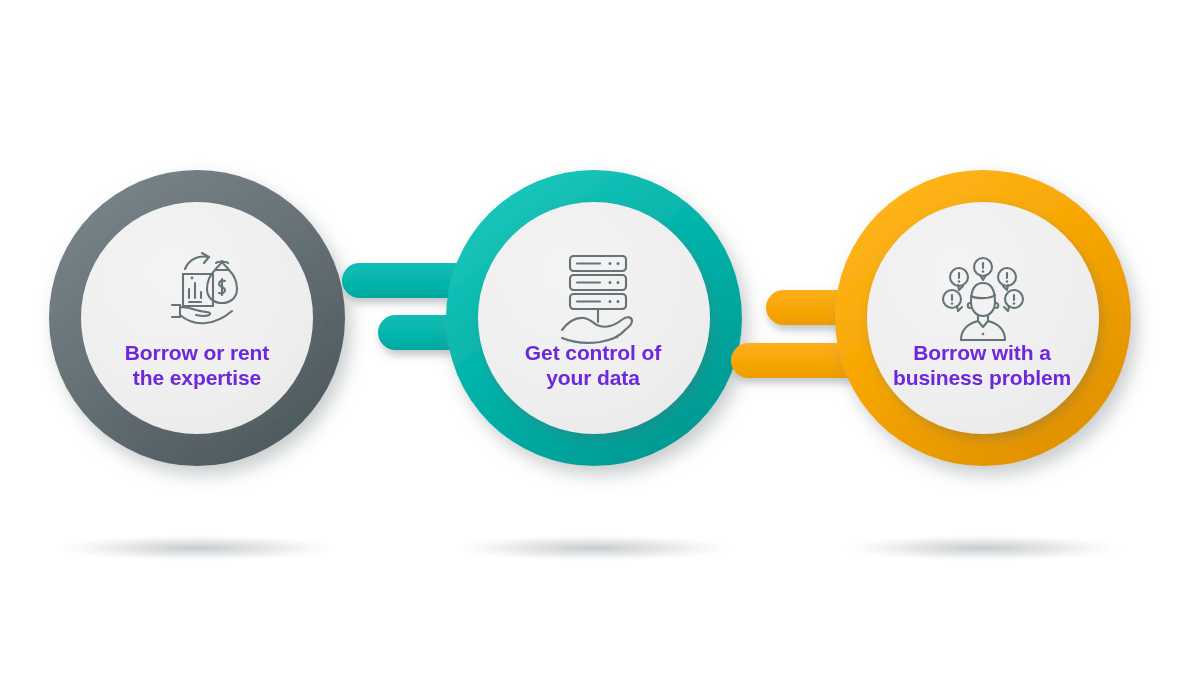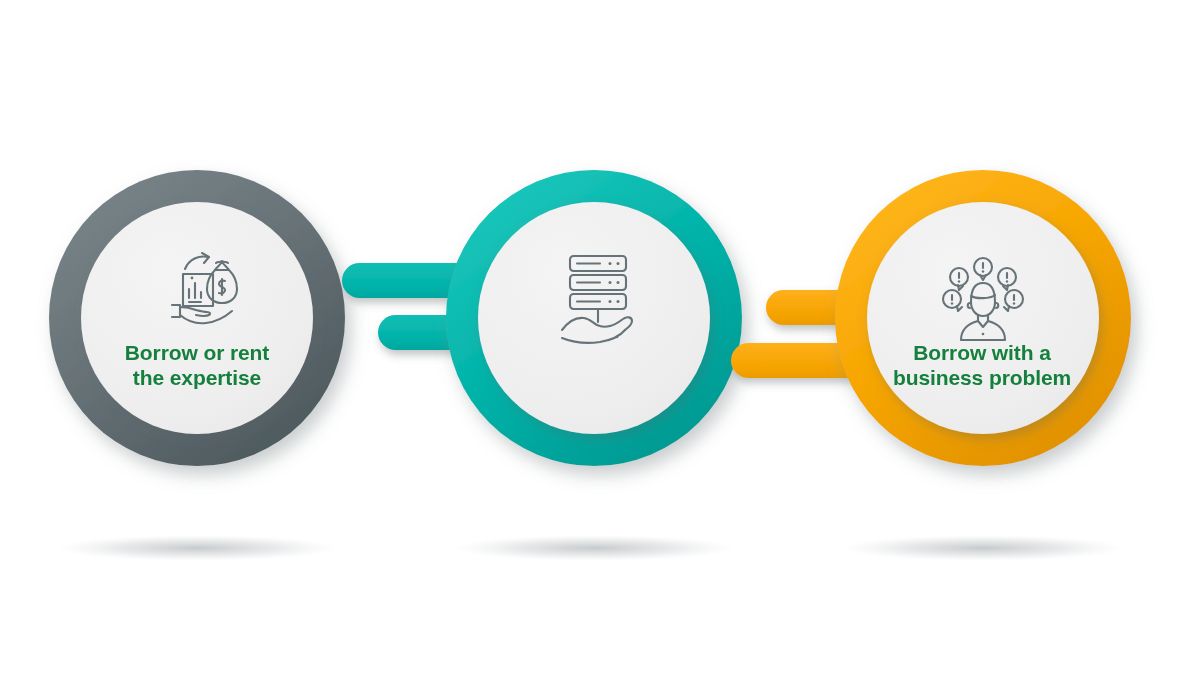--- a/index.html
+++ b/index.html
@@ -31,21 +31,21 @@
 
   
   .node-label {
     position: absolute;
     width: 260px;
     text-align: center;
     font-family: "Liberation Sans", sans-serif;
     font-weight: bold;
     font-size: 21px;
     line-height: 25px;
-    color: #15803d;
+    color: #6d28d9;
     letter-spacing: -0.1px;
     white-space: pre-line;
     pointer-events: none;
   }
   .node-label.n0 { left: 67px;  top: 340px; }
   .node-label.n1 { left: 463px; top: 340px; }
   .node-label.n2 { left: 851px; top: 340px; width: 262px; }
 </style>
 </head>
 <body>
@@ -238,17 +238,19 @@
 
       <path d="M29 63 C18 66 12 72 12 82 L56 82 C56 72 50 66 39 63"></path>
       <path d="M29 63 L34 69 L39 63"></path>
       <circle cx="34" cy="76" r="1.3" fill="#667479" stroke="none"></circle>
     </g>
   </svg>
 
   <div class="node-label n0">Borrow or rent
 the expertise</div>
 
+  <div class="node-label n1">Get control of
+your data</div>
 
   <div class="node-label n2">Borrow with a
 business problem</div>
 
 </div>
 
 </body></html>

